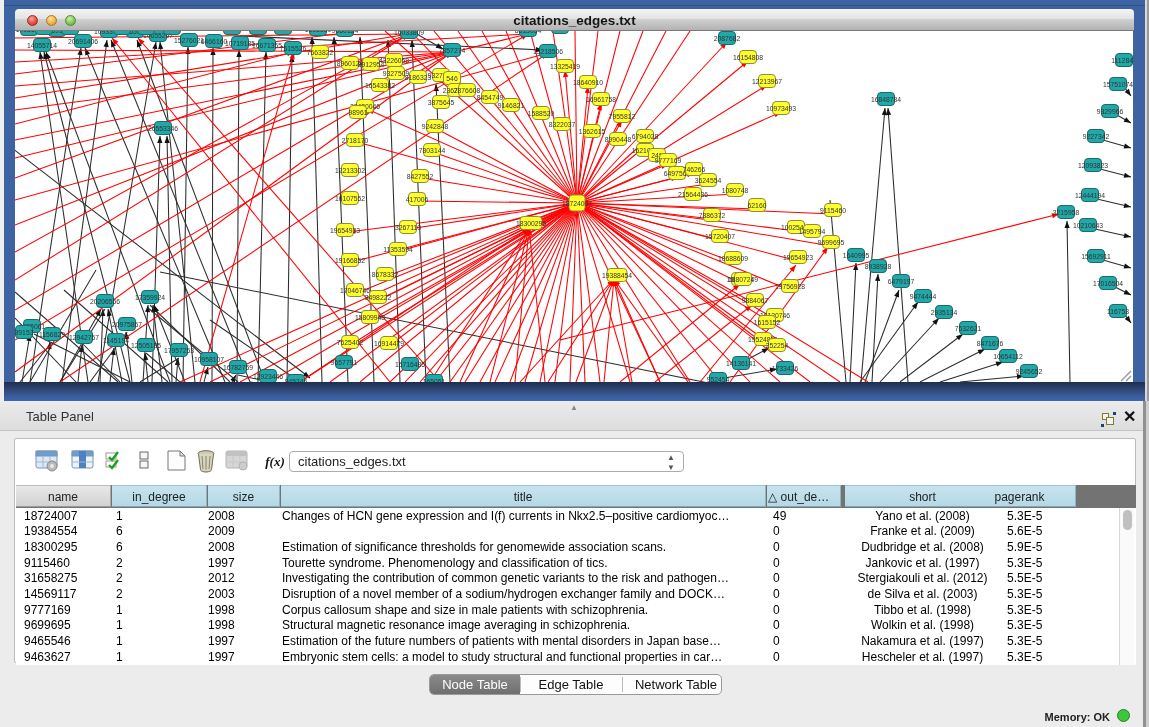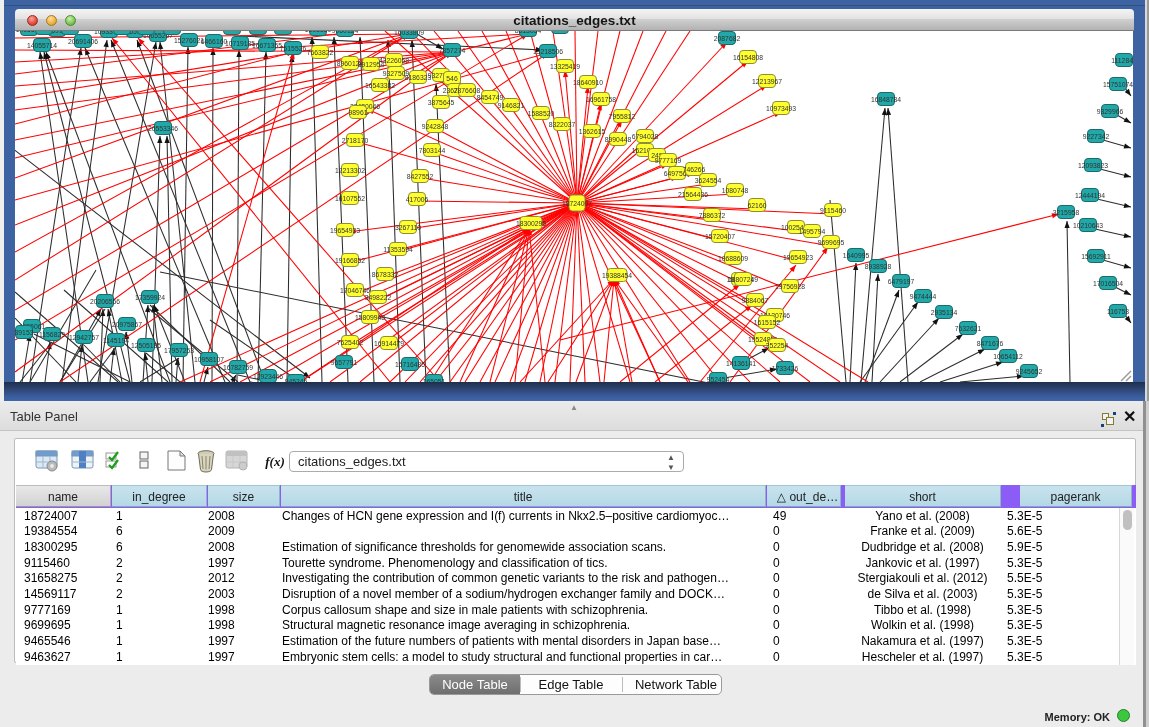--- a/index.html
+++ b/index.html
@@ -21,36 +21,36 @@
 #canvas { position:absolute; left:11px; top:31px; width:1118px; height:351px;
   background:#fff; overflow:hidden; }
 
 #ldesk { position:absolute; left:0; top:0; width:4px; height:401px; background:#efefef; }
 #rdesk { position:absolute; left:1145px; top:0; width:4px; height:401px; background:#d9d9d9; border-right:2px solid #9a9a9a;}
 
 #panel { position:absolute; left:0; top:401px; width:1146px; height:326px; background:#ececec; }
 #panelbar { position:absolute; left:0; top:1px; width:100%; height:29px;
   background:linear-gradient(180deg,#ebebeb,#dddddd); border-bottom:1px solid #c4c4c4; }
 #grip { position:absolute; left:570px; top:2px; font-size:8px; color:#888; z-index:5; }
-#panelbar .t { position:absolute; left:10px; top:7px; font-size:13px; color:#333; }
+#panelbar .t { position:absolute; left:26px; top:7px; font-size:13px; color:#333; }
 #float-ic { position:absolute; left:1101px; top:10px; width:15px; height:15px; }
 #float-ic .sq1 { position:absolute; left:1px; top:1px; width:7px; height:7px; border:1.5px solid #8a7a28; background:#eef3f8; }
 #float-ic .sq2 { position:absolute; left:5px; top:5px; width:8px; height:8px; border:1.5px solid #8a7a28; background:#eef3f8; }
 #float-ic .d1,#float-ic .d2 { position:absolute; width:3px; height:3px; background:#1d3f77; }
 #float-ic .d1 { right:0; top:0; } #float-ic .d2 { left:0; bottom:0; }
 #close-x { position:absolute; left:1123px; top:5px; font-size:16px; font-weight:bold; color:#111; }
 #toolbox { position:absolute; left:14px; top:37px; width:1122px; height:225px;
   background:#fff; border:1px solid #bcbcbc; border-radius:2px; }
 .ic { position:absolute; }
 #dropdown { position:absolute; left:274px; top:12px; width:395px; height:21px; background:#fff;
   border:1px solid #ababab; border-radius:4px; font-size:13px; color:#222;
   line-height:19px; padding-left:8px; }
 #dropdown .arr { position:absolute; right:8px; top:1px; font-size:8px; color:#555; line-height:10px; }
 
-#thead { position:absolute; left:1px; top:46px; width:1120px; height:23px; background:#8b5cf6; }
+#thead { position:absolute; left:1px; top:46px; width:1120px; height:23px; background:#737373; }
 .hc { position:absolute; top:0; height:22px; background:linear-gradient(180deg,#c8e3ee,#b4d8e6);
   border-right:1px solid #8fb6c4; border-top:1px solid #9fc6d4; border-bottom:1px solid #7fa8b8;
   font-size:12px; color:#222; text-align:center; line-height:22px; }
 #tbody { position:absolute; left:1px; top:69px; width:1120px; height:157px; background:#fff; font-size:12px; color:#000; }
 .row { position:absolute; left:0; width:1105px; height:16px; }
 .c { position:absolute; white-space:nowrap; overflow:hidden; }
 .c0 { left:8px;   width:90px; }
 .c1 { left:100px; width:90px; }
 .c2 { left:192px; width:80px; }
 .c3 { left:266px; width:482px; }
@@ -804,23 +804,23 @@
         </g>
 
       <text x="240" y="17" font-size="13" font-style="italic" font-weight="bold" font-family="Liberation Serif, serif" fill="#111" text-anchor="middle">f(x)</text>
     </svg>
     <div id="dropdown">citations_edges.txt<span class="arr">▲<br>▼</span></div>
     <div id="thead">
       <div class="hc" style="left:0;width:95px;background:linear-gradient(180deg,#e8e8e8,#d2d2d2);border-right:1px solid #aaa;border-top:1px solid #bbb;border-bottom:1px solid #999;">name</div>
       <div class="hc" style="left:96px;width:95px">in_degree</div>
       <div class="hc" style="left:192px;width:72px">size</div>
       <div class="hc" style="left:265px;width:485px">title</div>
-      <div class="hc" style="left:751px;width:74px;text-align:center;padding-left:8px">△ out_de…</div>
+      <div class="hc" style="left:751px;width:74px;text-align:left;padding-left:1px">△ out_de…</div>
       <div class="hc" style="left:829px;width:156px">short</div>
-      <div class="hc" style="left:1004px;width:112px">pagerank</div>
+      <div class="hc" style="left:948px;width:112px">pagerank</div>
     </div>
     <div id="tbody">
 <div class="row" style="top:0.5px">
 <div class="c c0">18724007</div>
           <div class="c c1">1</div>
           <div class="c c2">2008</div>
 <div class="c c3">Changes of HCN gene expression and I(f) currents in Nkx2.5–positive cardiomyoc…</div>
           <div class="c c4">49</div>
           <div class="c c5">Yano et al. (2008)</div>
 <div class="c c6">5.3E-5</div>

